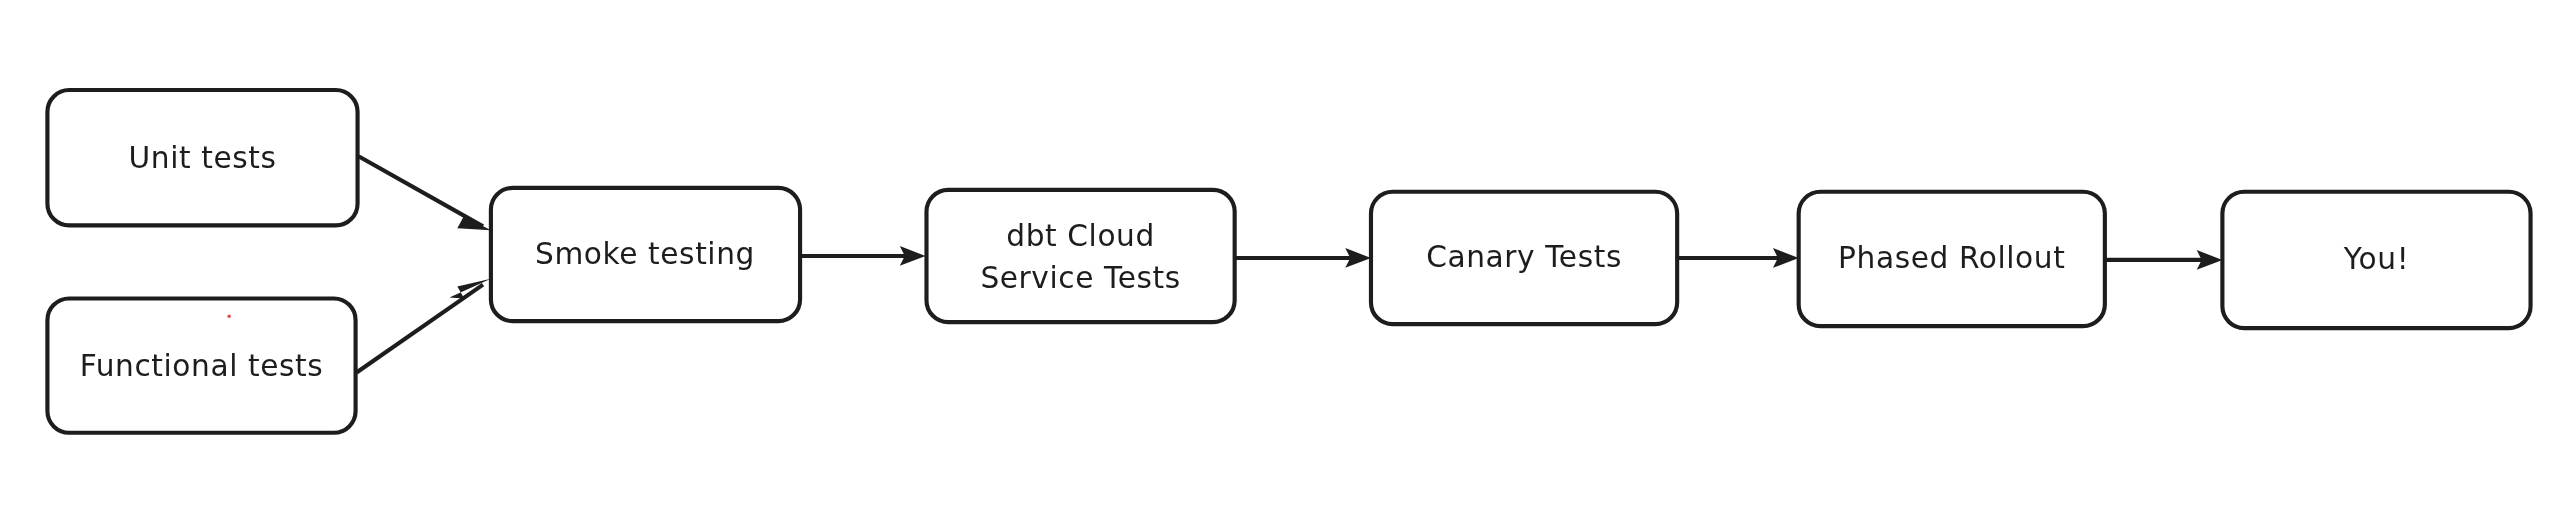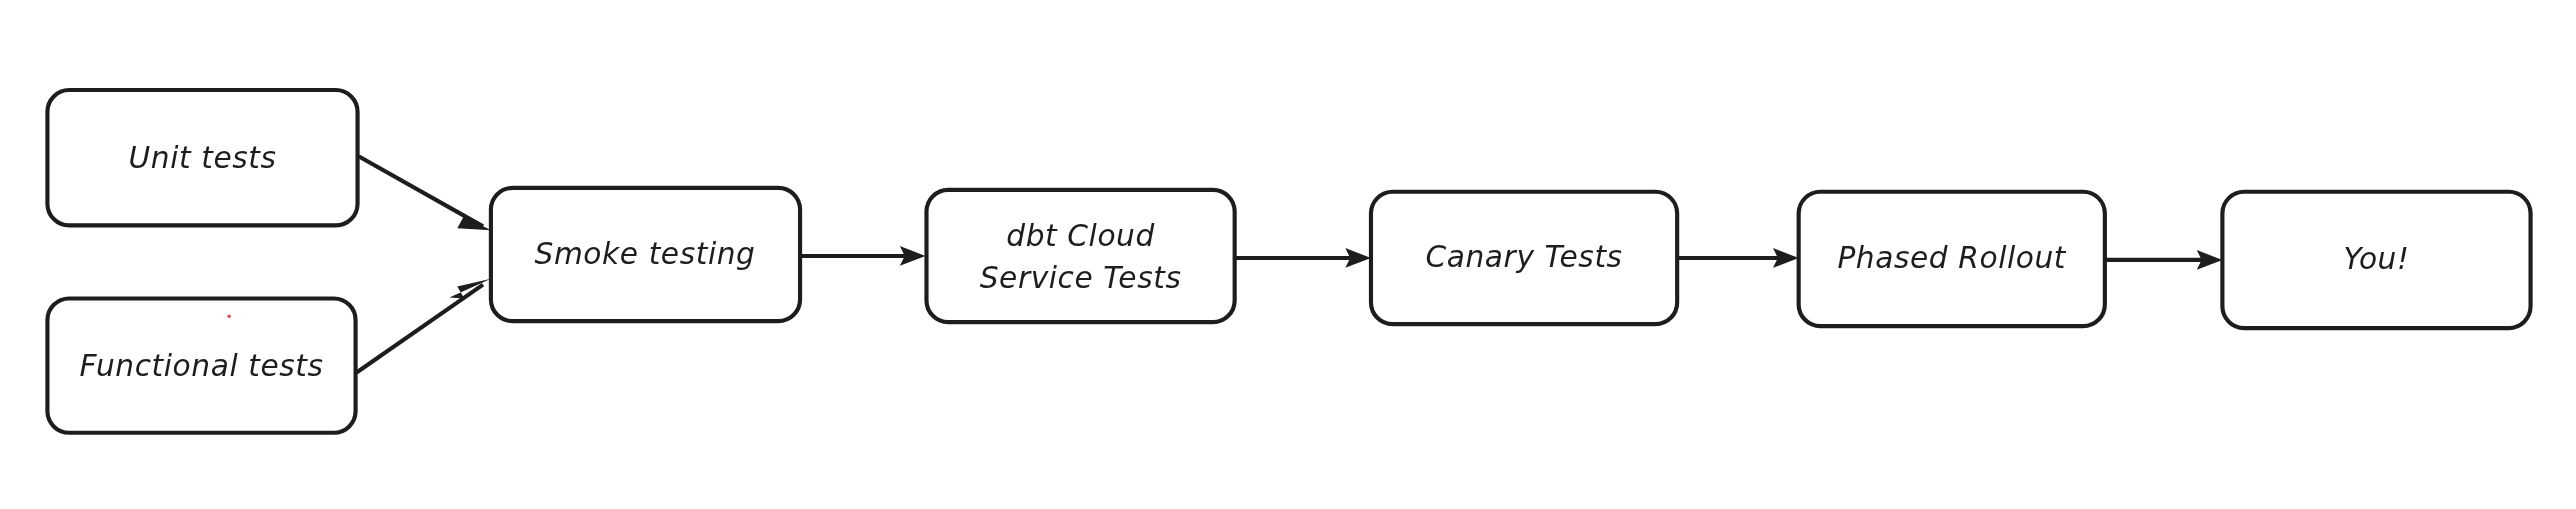--- a/index.html
+++ b/index.html
@@ -10,21 +10,20 @@
   }
   body {
     font-family: "DejaVu Sans", sans-serif;
   }
   #canvas {
     position: relative;
     width: 2576px;
     height: 510px;
     background: #ffffff;
     overflow: hidden;
-    font-style: italic;
   }
   #diagram-svg {
     position: absolute;
     left: 0;
     top: 0;
     width: 2576px;
     height: 510px;
   }
   .node-box {
     fill: #ffffff;

